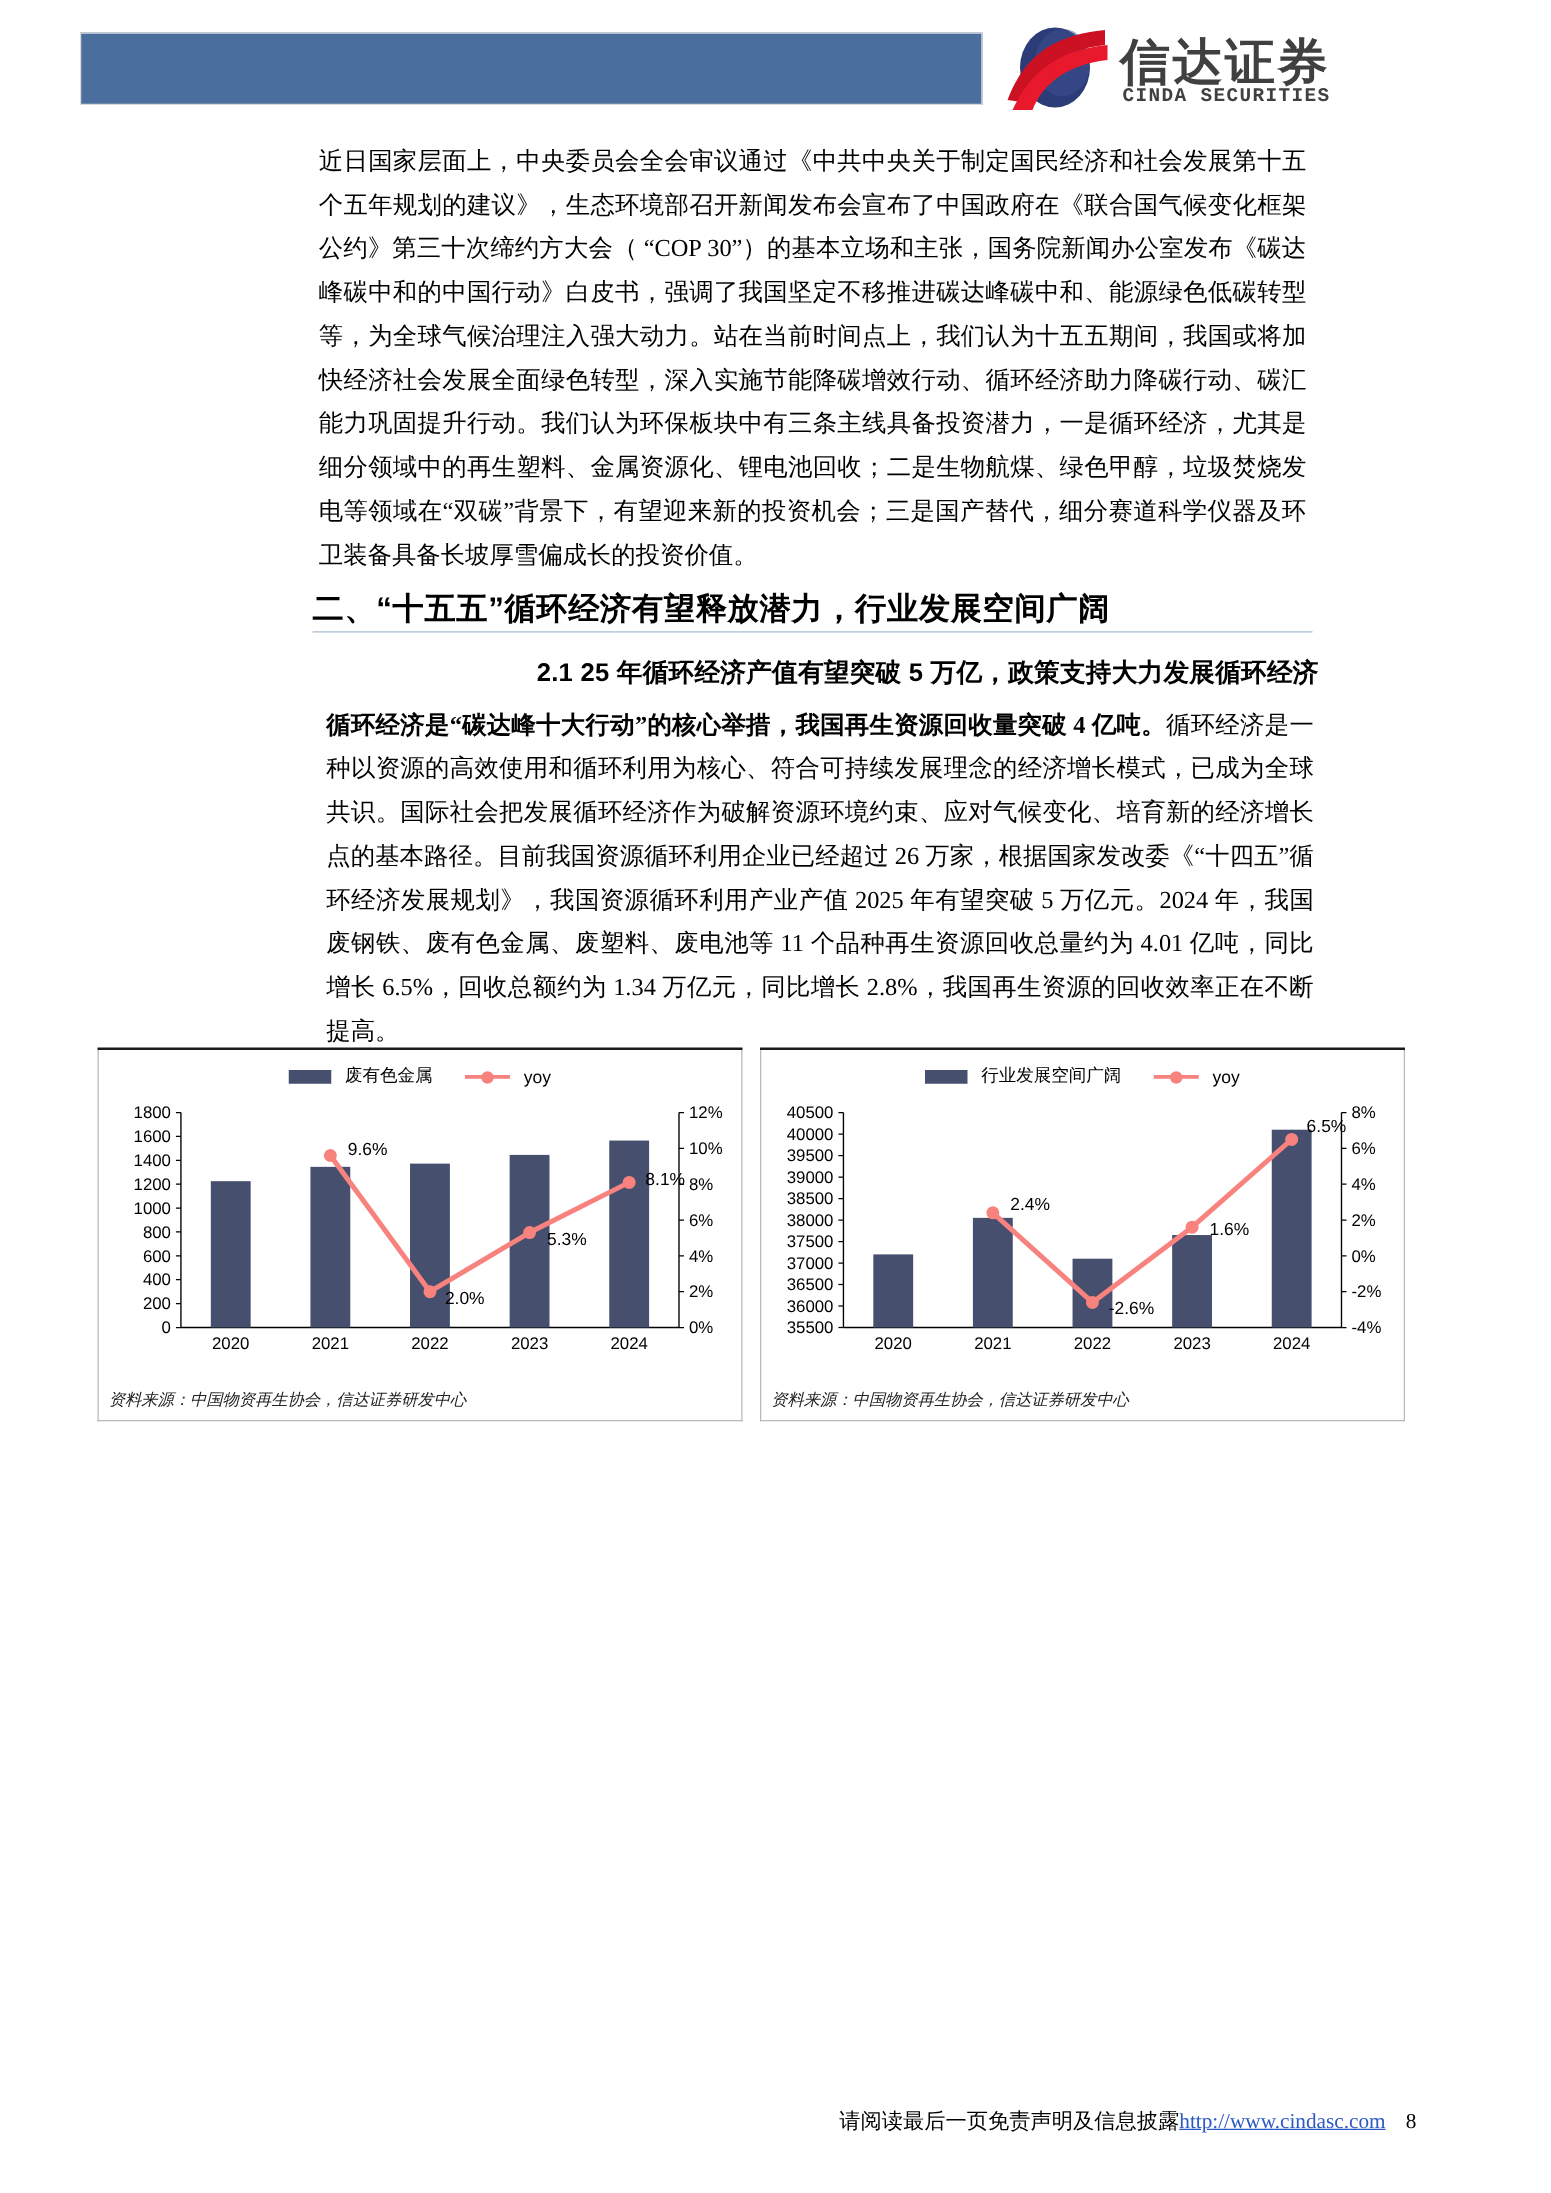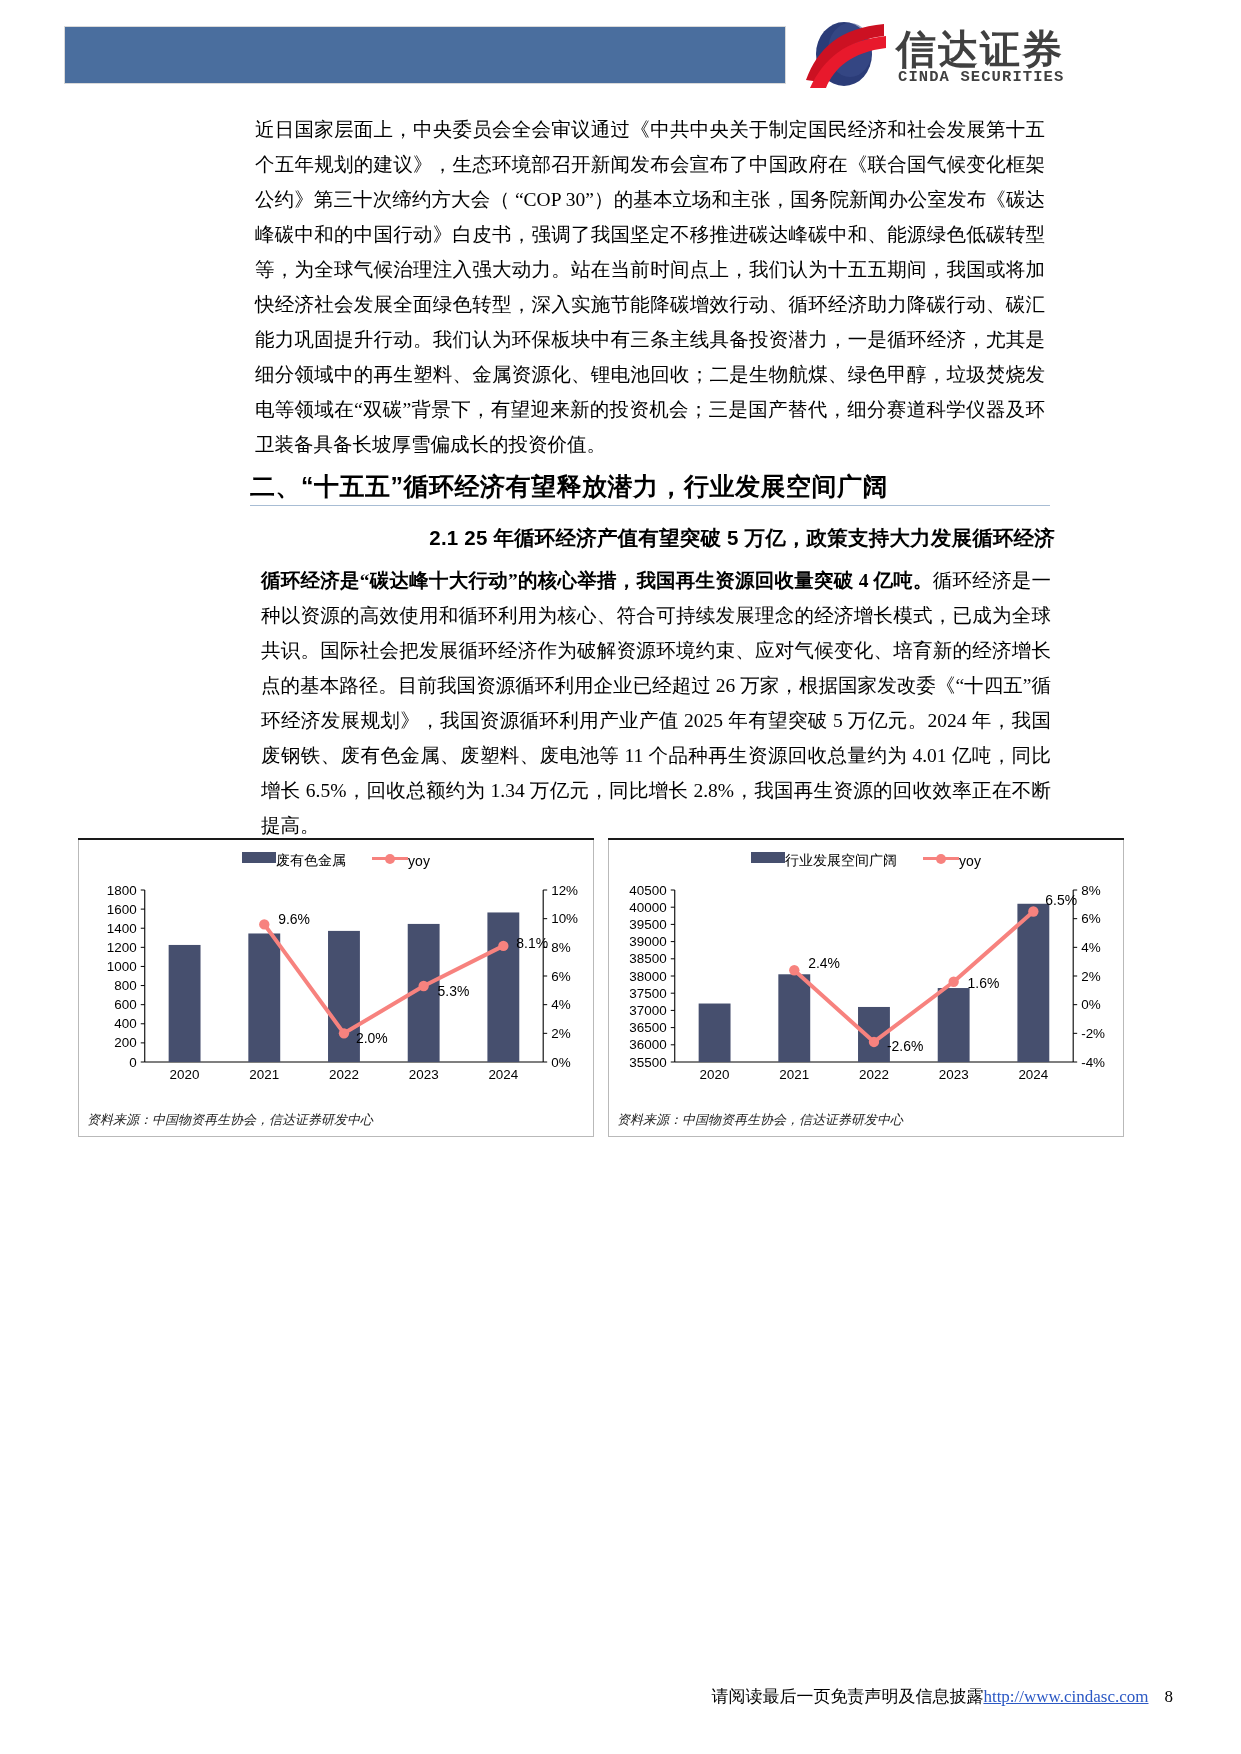--- a/index.html
+++ b/index.html
@@ -111,21 +111,21 @@
     font-size:13px;
     color:#222;
     white-space:nowrap;
   }
   .legend {
     position:absolute; top:12px; left:0; width:100%;
     display:flex; justify-content:center; align-items:center; gap:26px;
     font-family:"Liberation Sans", sans-serif;
     font-size:14px;
   }
-  .legend-item { display:flex; gap:0; }
+  .legend-item { display:flex; align-items:center; gap:11px; }
   .swatch-bar { width:34px; height:11px; background:#464f6e; display:inline-block; }
   .swatch-line { width:36px; height:11px; position:relative; display:inline-block; }
   .swatch-line i { position:absolute; left:0; top:4px; width:36px; height:3.4px; background:#f7827e; display:block;}
   .swatch-line b { position:absolute; left:13px; top:1px; width:10px; height:10px; border-radius:50%; background:#f7827e; display:block;}
 
   .plot { position:absolute; left:0; top:40px; width:100%; height:220px; }
   .axis-lbl {
     font-family:"Liberation Sans", sans-serif;
     font-size:13.5px;
     fill:#000;
@@ -133,21 +133,21 @@
   .dlabel {
     font-family:"Liberation Sans", sans-serif;
     font-size:14px;
     fill:#000;
   }
 
   
   .footer {
     position:absolute; left:0; bottom:46px; width:1241px;
     text-align:right;
-    padding-right:68px;
+    padding-right:108px;
     font-family:"Liberation Serif", serif;
     font-size:17px;
   }
   .footer a { color:#2b58c4; text-decoration:underline; }
   .footer .pg { margin-left:16px; color:#000; }
 </style>
 </head>
 <body>
 
 <div class="header">

